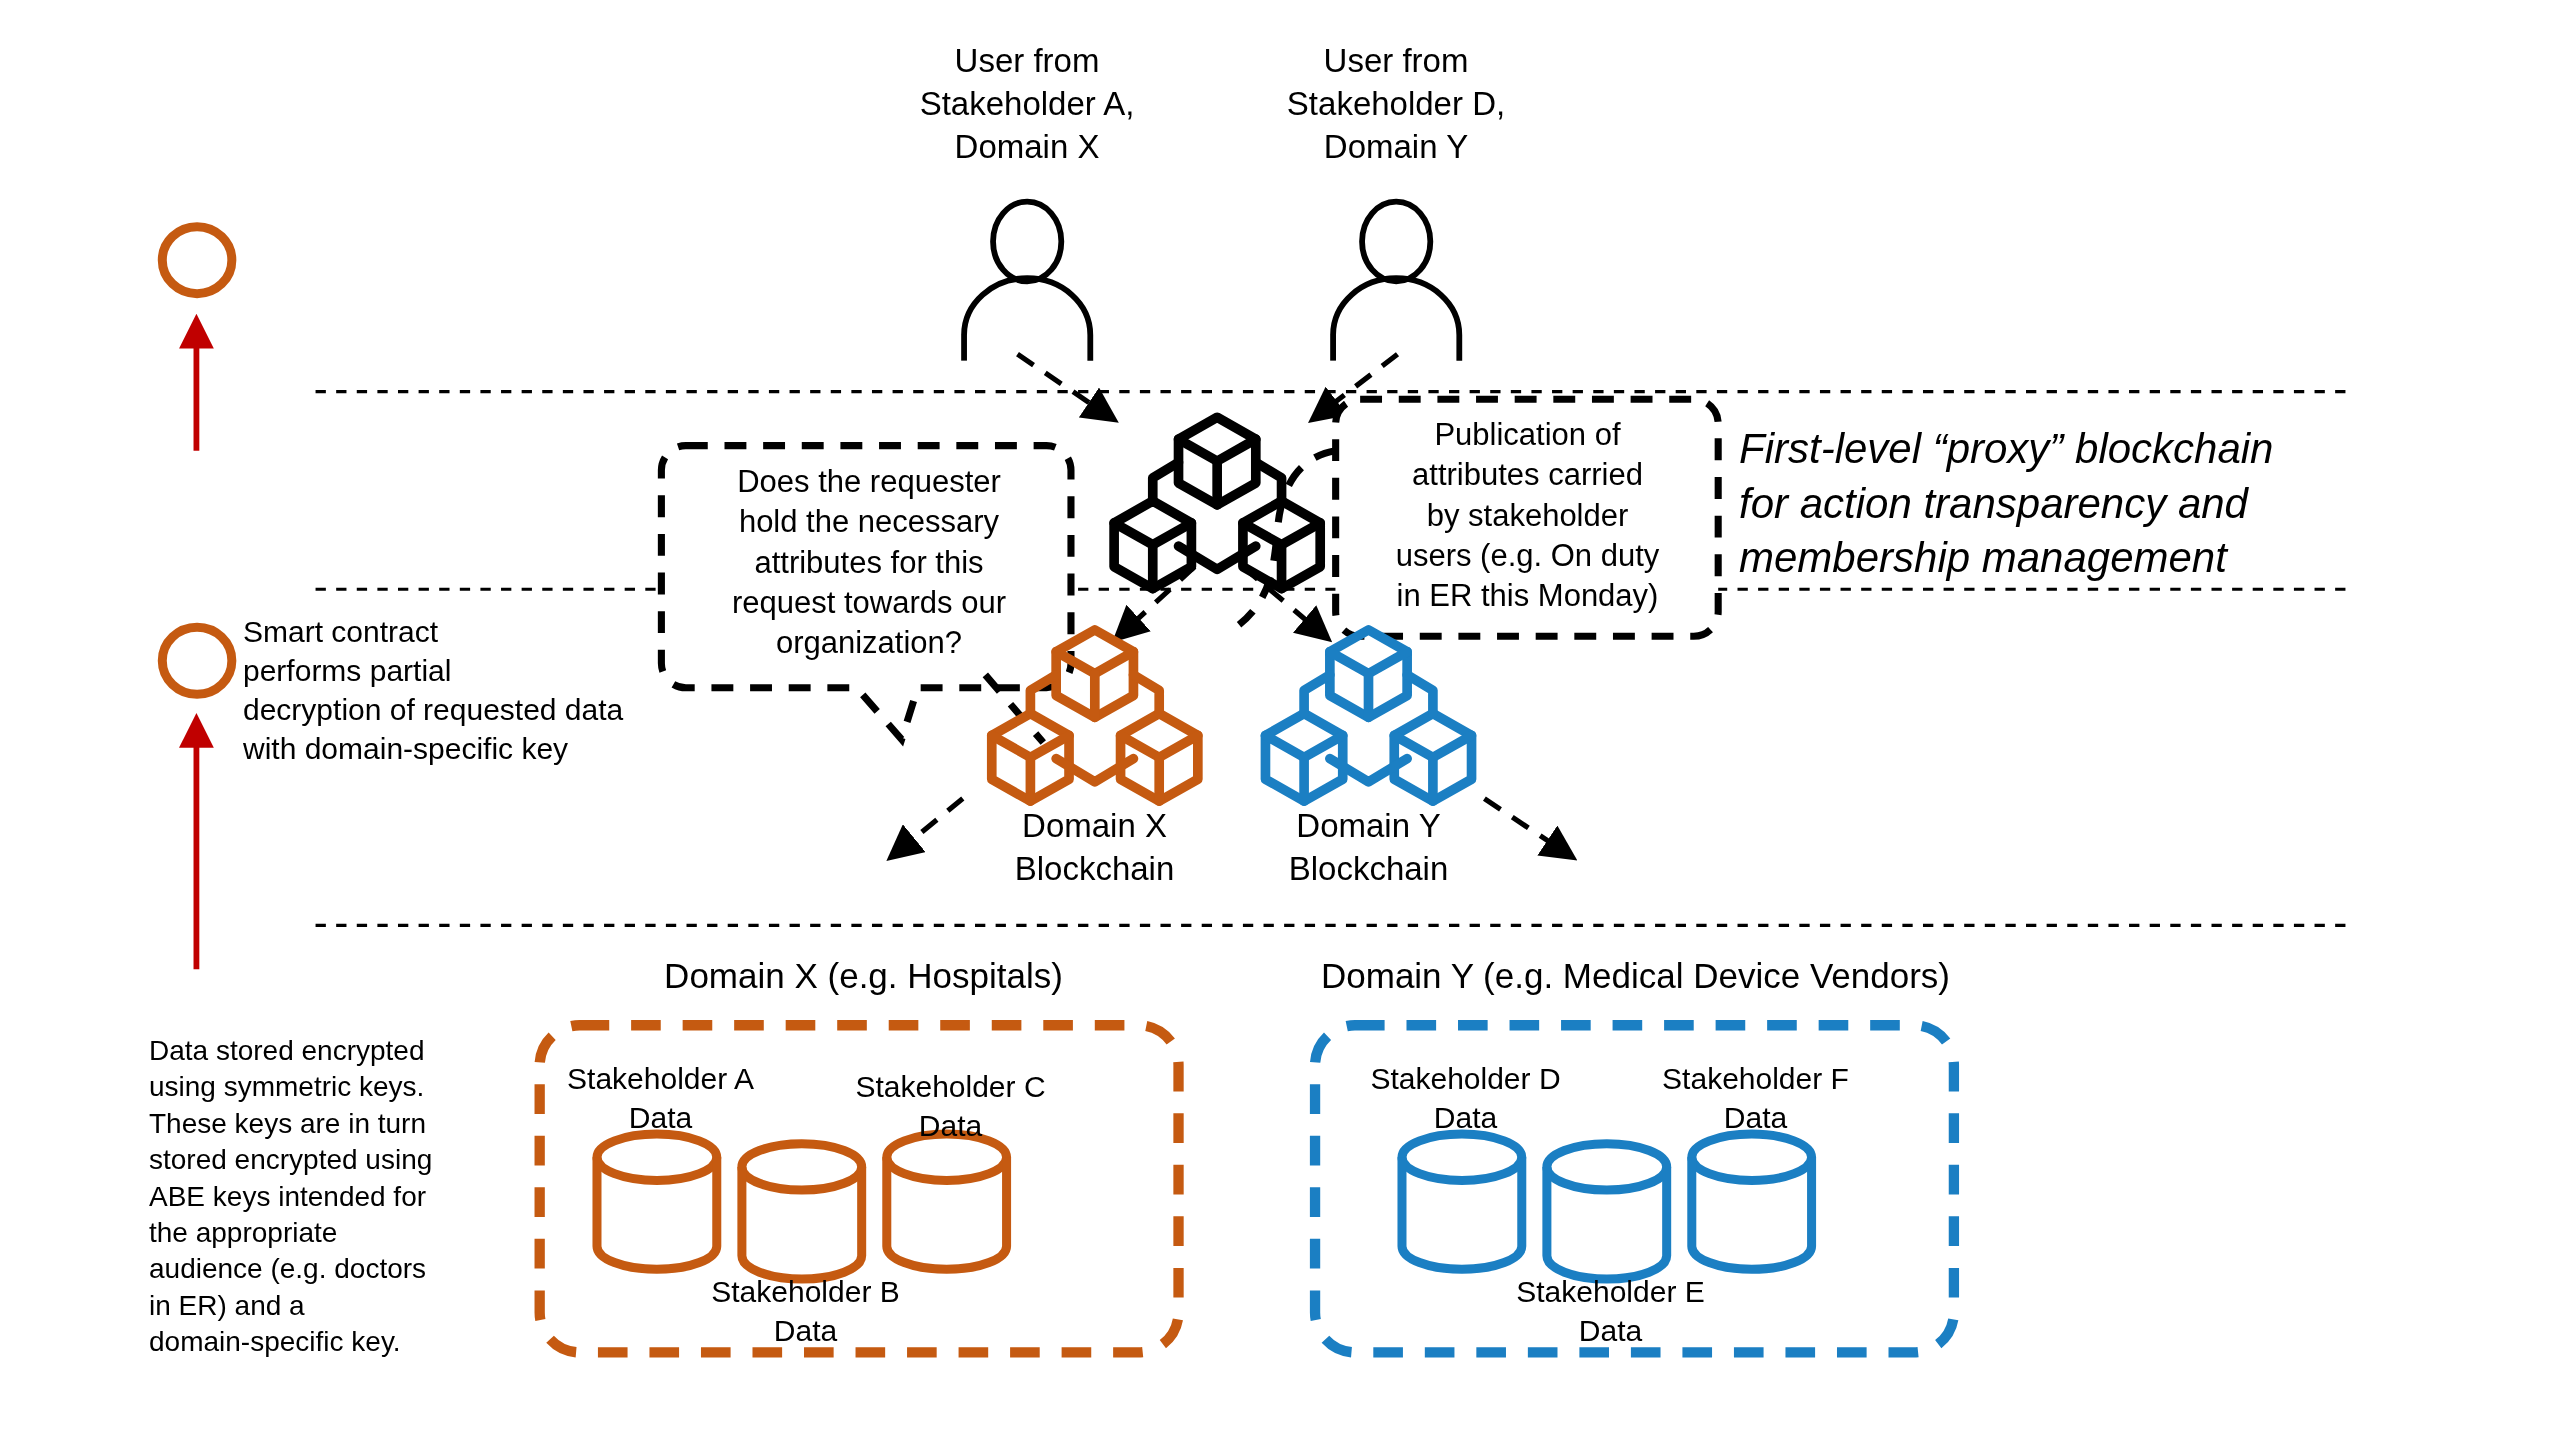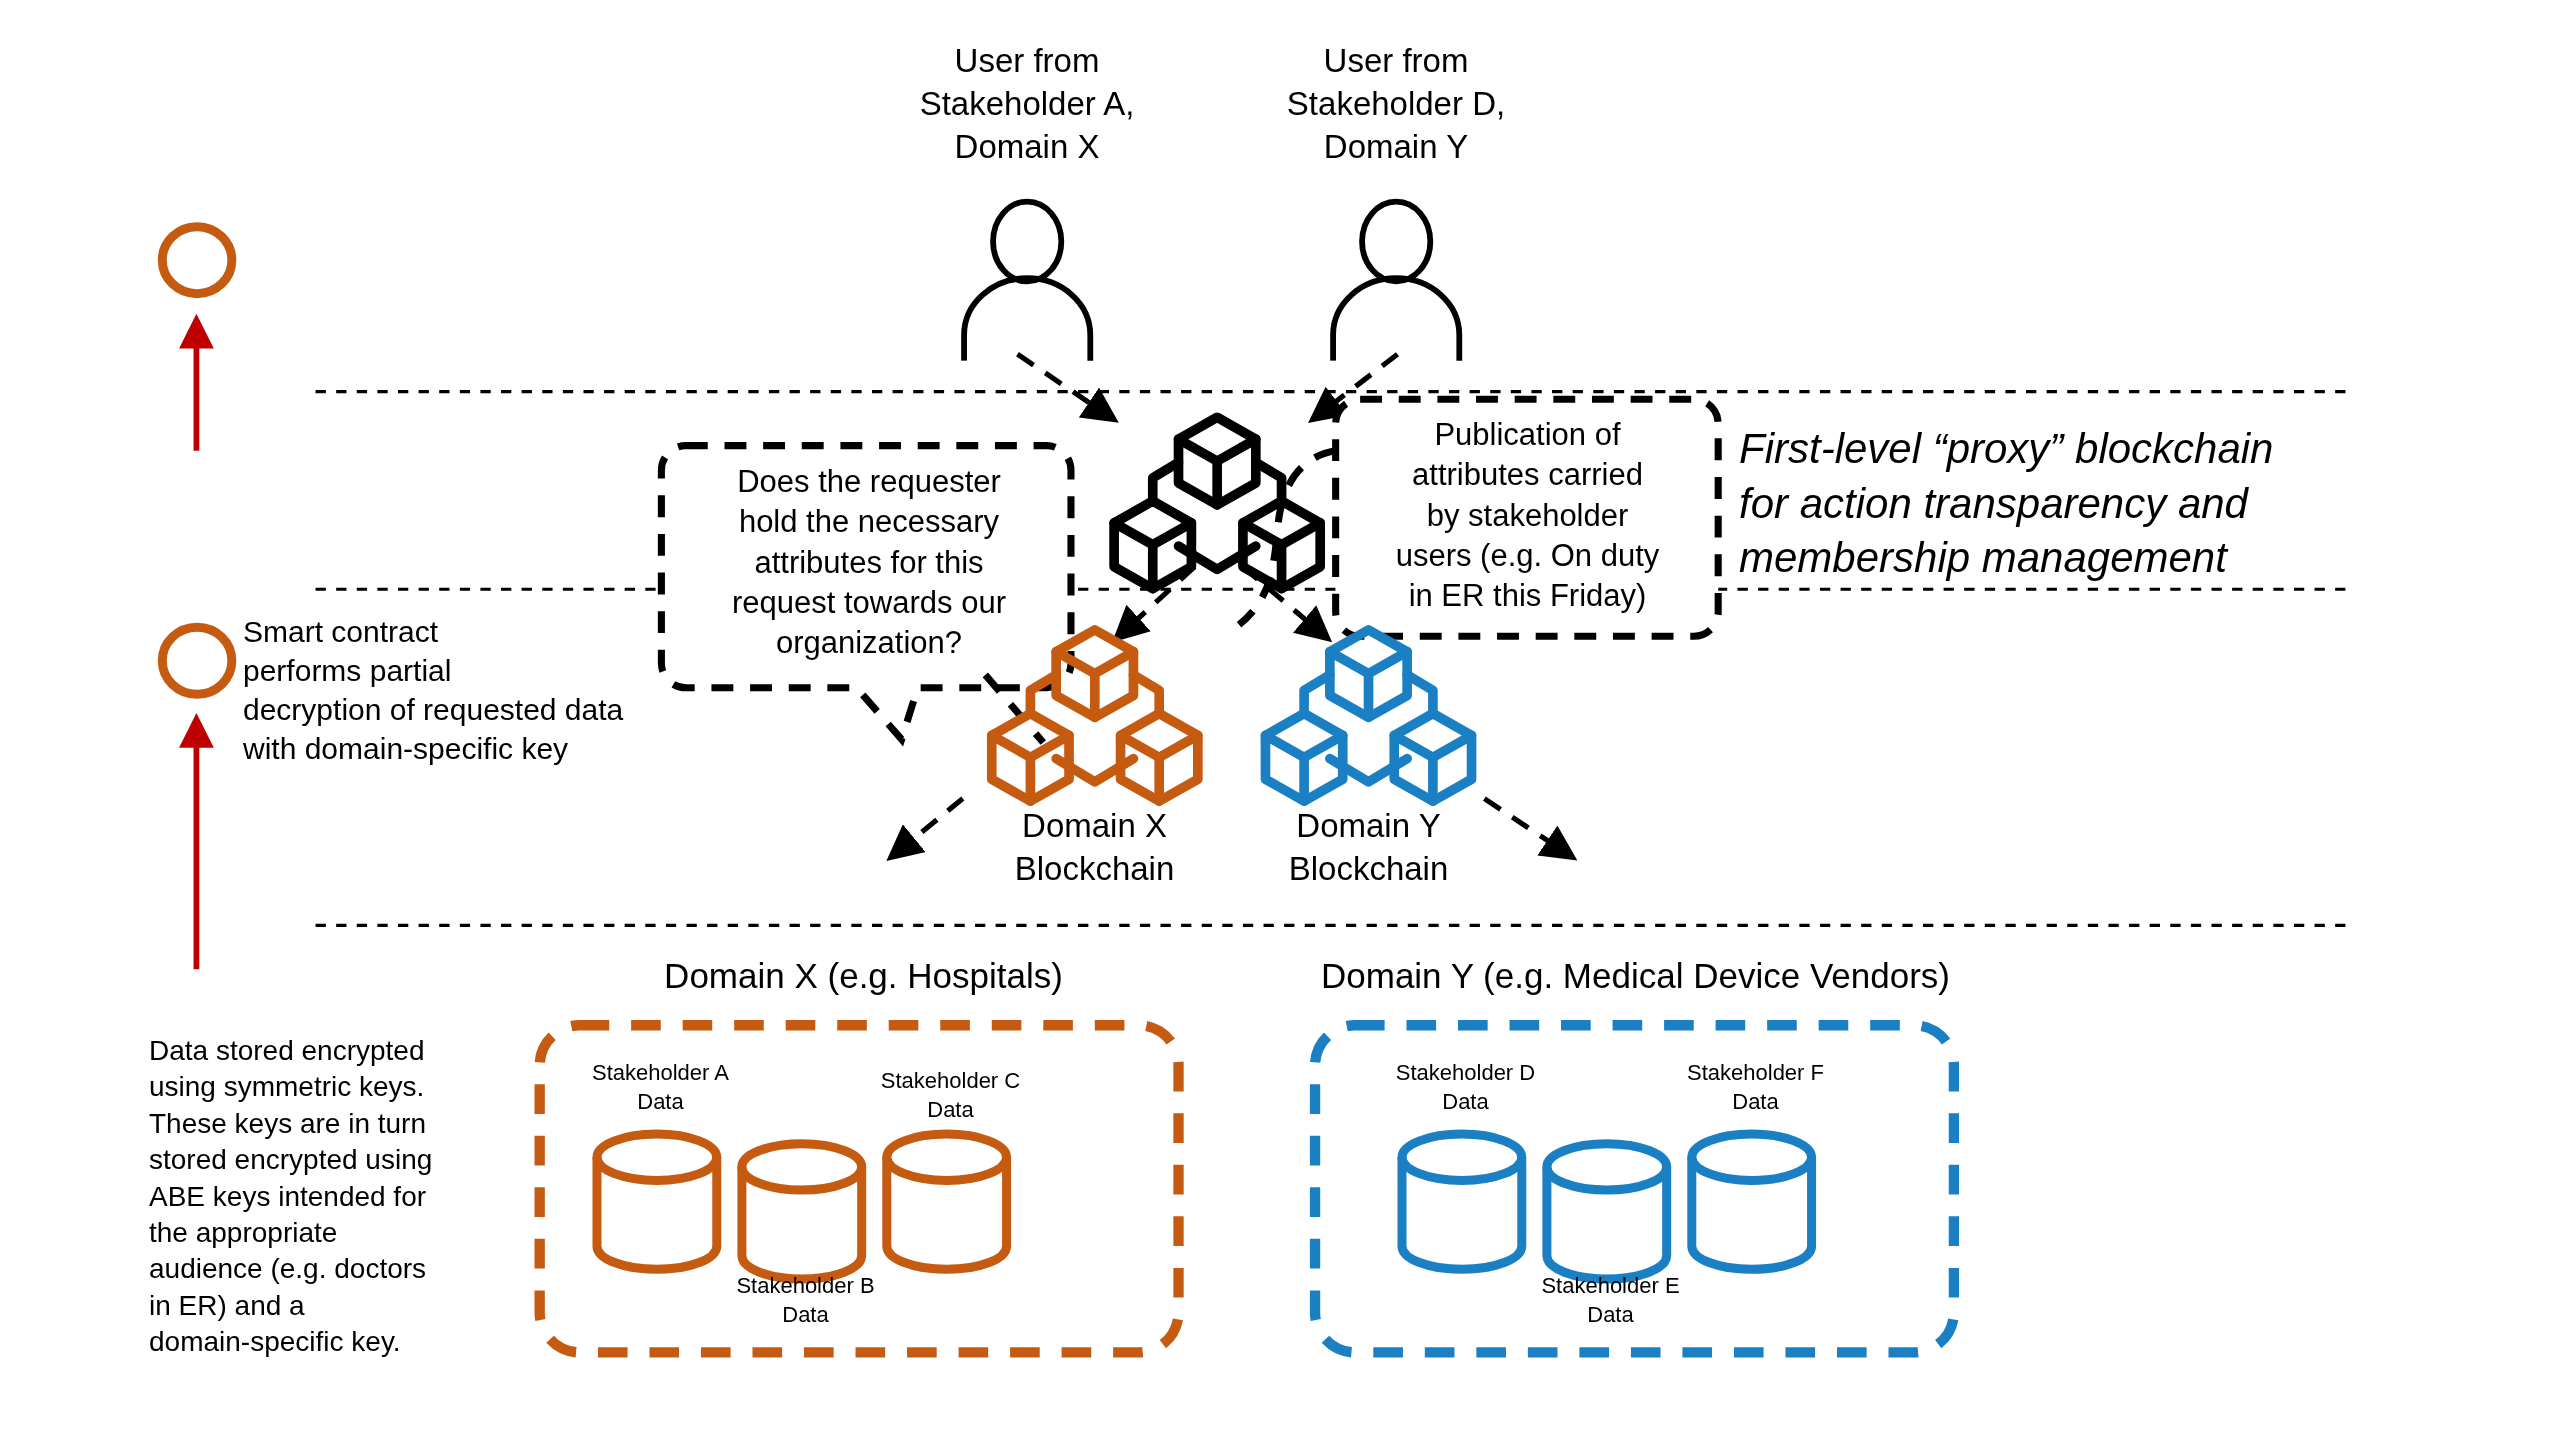--- a/index.html
+++ b/index.html
@@ -9,21 +9,21 @@
   svg.layer{position:absolute;left:0;top:0;width:2576px;height:1449px;pointer-events:none;}
   .txt{position:absolute;white-space:pre-line;line-height:1.30;}
   .ctr{text-align:center;}
   .lft{text-align:left;}
   .ital{font-style:italic;}
   .f-user{font-size:33px;}
   .f-note{font-size:30px;}
   .f-bub{font-size:31px;}
   .f-level{font-size:42px;}
   .f-dom{font-size:33px;}
-  .f-stake{font-size:22px;}
+  .f-stake{font-size:30px;}
   .f-hdr{font-size:35px;}
   .f-para{font-size:28px;}
 </style>
 </head>
 <body>
 
 <div class="stage">
 
   <svg class="layer" viewBox="0 0 4000 2250">
     <defs>
@@ -218,21 +218,21 @@
 
   <div class="txt ctr f-bub" style="left:692px;top:462px;width:354px;">Does the requester
 hold the necessary
 attributes for this
 request towards our
 organization?</div>
   <div class="txt ctr f-bub" style="left:1364px;top:415px;width:327px;">Publication of
 attributes carried
 by stakeholder
 users (e.g. On duty
-in ER this Friday)</div>
+in ER this Monday)</div>
 
   <div class="txt lft ital f-level" style="left:1739px;top:422px;width:554px;">First-level “proxy” blockchain
 for action transparency and
 membership management</div>
 
   <div class="txt ctr f-dom" style="left:953px;top:805px;width:283px;">Domain X
 Blockchain</div>
   <div class="txt ctr f-dom" style="left:1227px;top:805px;width:283px;">Domain Y
 Blockchain</div>
 

